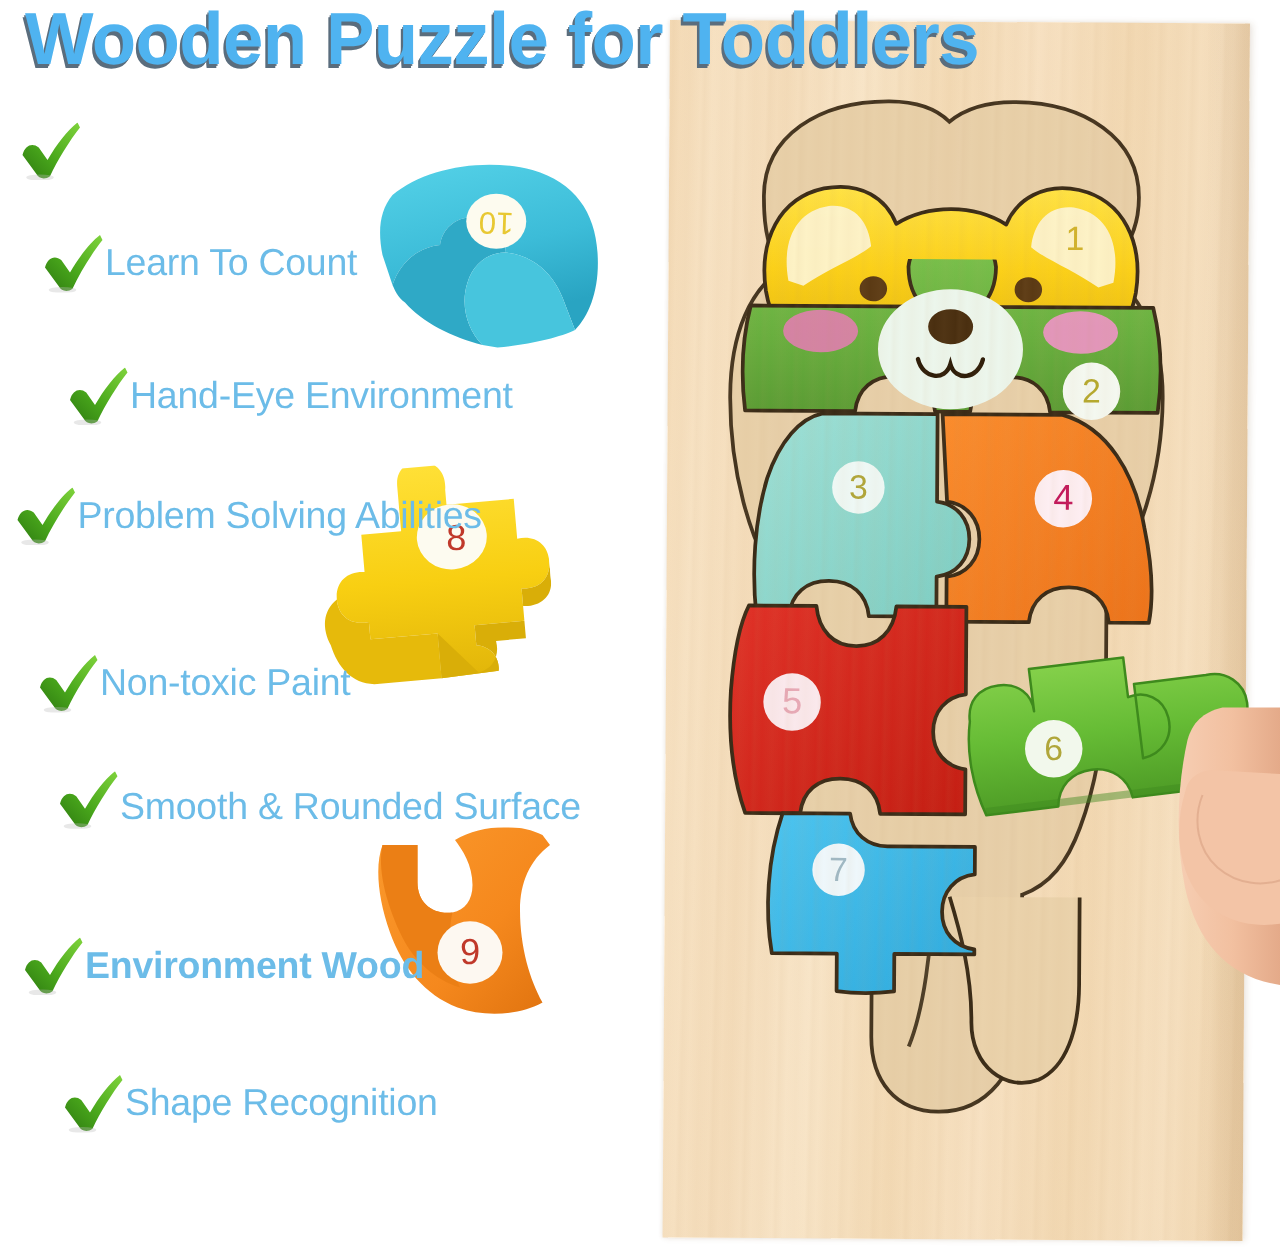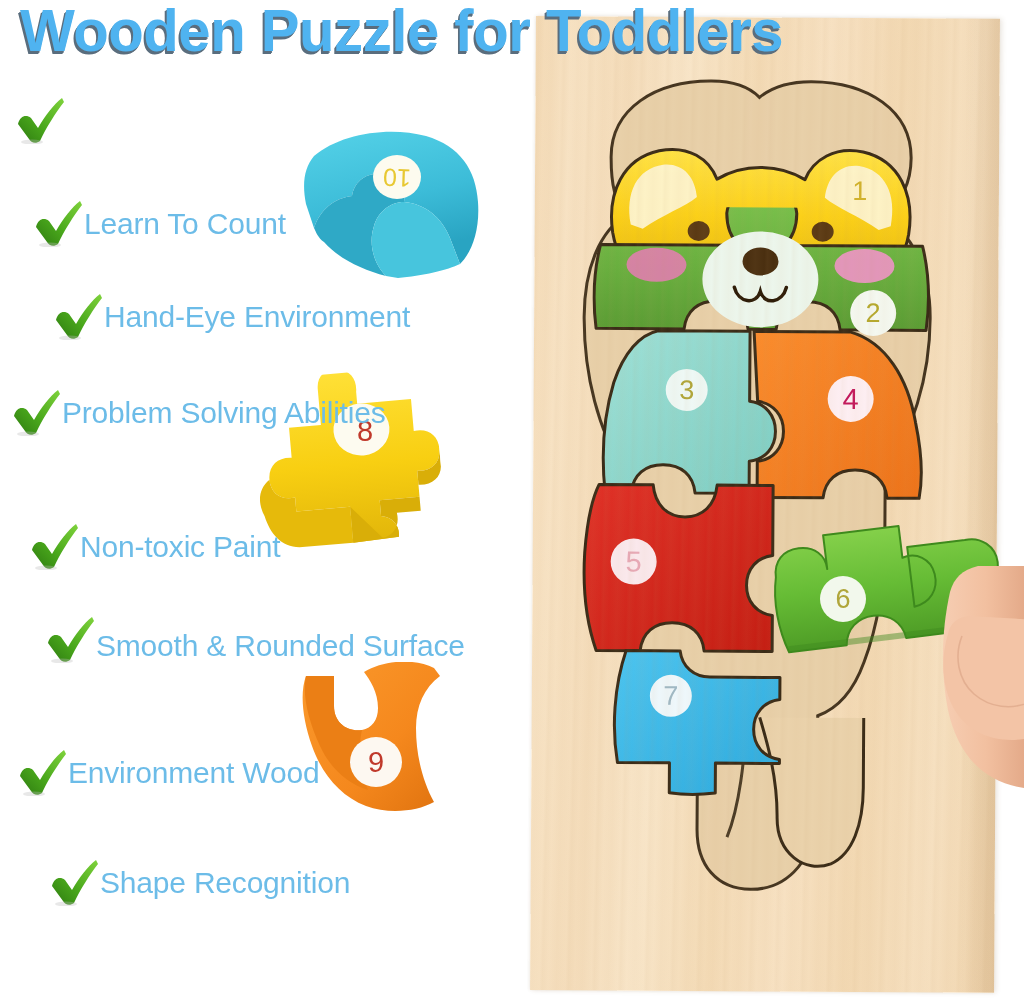--- a/index.html
+++ b/index.html
@@ -416,21 +416,21 @@
               <stop offset="0.45" stop-color="#4aa81c"></stop>
               <stop offset="1" stop-color="#7fd33c"></stop>
           </linearGradient>
         </defs>
         <path d="M 4 26 C 6 18, 12 16, 17 20 L 24 30 C 31 18, 40 6, 48 0 L 50 4 C 42 14, 32 30, 26 43 C 22 46, 17 45, 15 41 Z" fill="url(#ck)"></path>
         <ellipse cx="18" cy="44" rx="11" ry="2.5" fill="#bcbcbc" opacity="0.35"></ellipse>
       </svg>
     </span>
   </div>
 
-  <div class="feature" style="left:32px; top:201px; z-index:20;">
+  <div class="feature" style="left:32px; top:188px; z-index:20;">
     <span class="check">
       <svg width="52" height="46" viewBox="0 0 52 46">
         <path d="M 4 26 C 6 18, 12 16, 17 20 L 24 30 C 31 18, 40 6, 48 0 L 50 4 C 42 14, 32 30, 26 43 C 22 46, 17 45, 15 41 Z" fill="url(#ck)"></path>
         <ellipse cx="18" cy="44" rx="11" ry="2.5" fill="#bcbcbc" opacity="0.35"></ellipse>
       </svg>
     </span>
     <span class="label">Learn To Count</span>
   </div>
 
   <div class="feature" style="left:52px; top:294px; z-index:20;">
@@ -466,21 +466,21 @@
   <div class="feature" style="left:44px; top:617px; z-index:20;align-items:flex-end;">
     <span class="check">
       <svg width="52" height="46" viewBox="0 0 52 46">
         <path d="M 4 26 C 6 18, 12 16, 17 20 L 24 30 C 31 18, 40 6, 48 0 L 50 4 C 42 14, 32 30, 26 43 C 22 46, 17 45, 15 41 Z" fill="url(#ck)"></path>
         <ellipse cx="18" cy="44" rx="11" ry="2.5" fill="#bcbcbc" opacity="0.35"></ellipse>
       </svg>
     </span>
     <span class="label">Smooth &amp; Rounded Surface</span>
   </div>
 
-  <div class="feature" style="left:16px; top:750px; z-index:20;">
+  <div class="feature" style="left:16px; top:750px; z-index:20;font-weight:bold;">
     <span class="check">
       <svg width="52" height="46" viewBox="0 0 52 46">
         <path d="M 4 26 C 6 18, 12 16, 17 20 L 24 30 C 31 18, 40 6, 48 0 L 50 4 C 42 14, 32 30, 26 43 C 22 46, 17 45, 15 41 Z" fill="url(#ck)"></path>
         <ellipse cx="18" cy="44" rx="11" ry="2.5" fill="#bcbcbc" opacity="0.35"></ellipse>
       </svg>
     </span>
     <span class="label">Environment Wood</span>
   </div>
 
   <div class="feature" style="left:48px; top:860px; z-index:20;">

